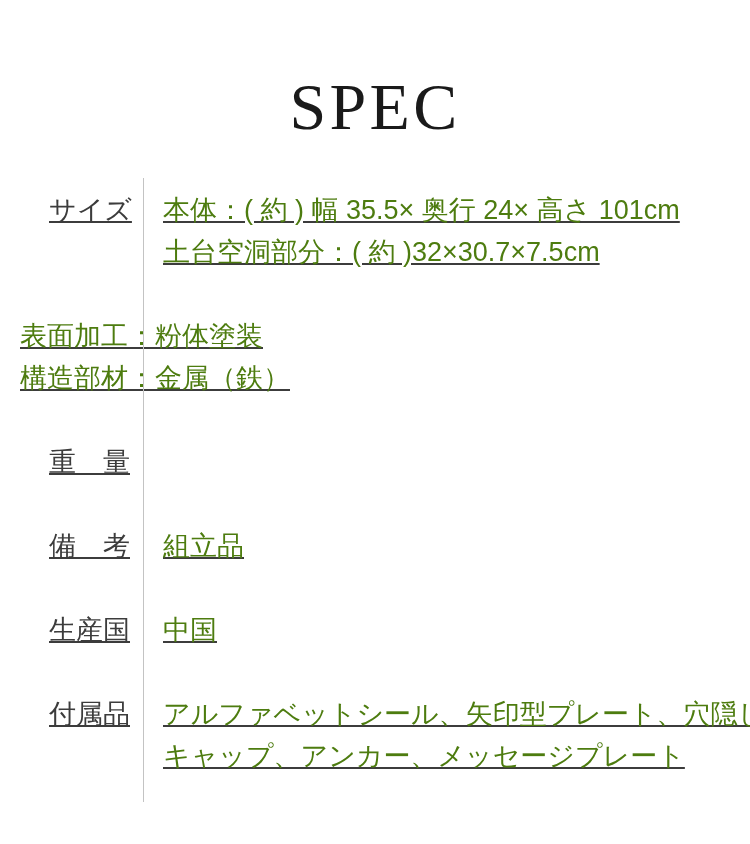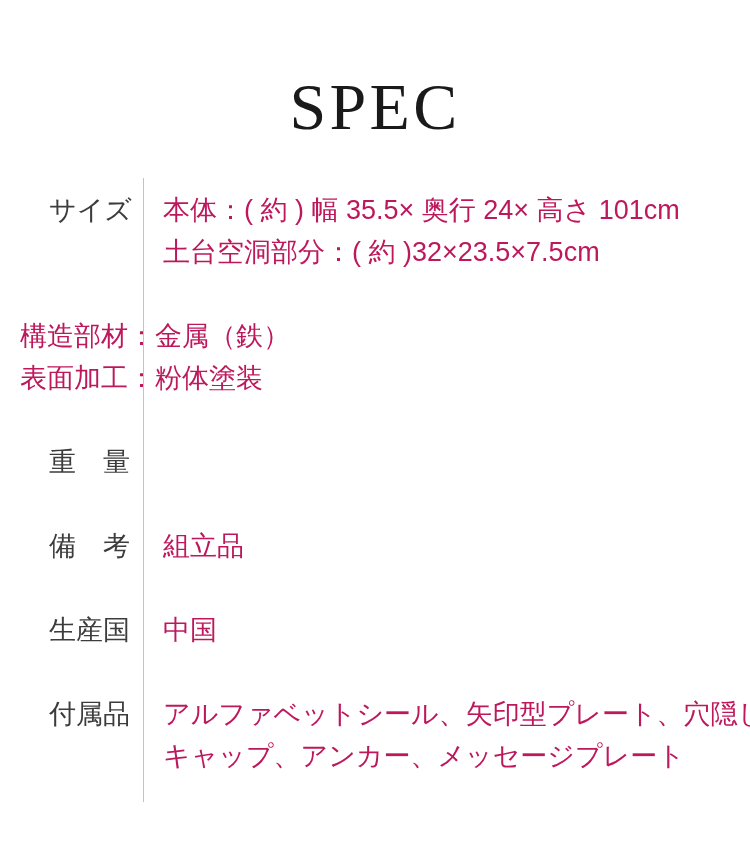--- a/index.html
+++ b/index.html
@@ -24,20 +24,21 @@
     line-height: 78px;
     letter-spacing: 0.05em;
     text-align: center;
     color: #1a1a1a;
   }
   .spec-table {
     position: relative;
     margin-top: 32px;
     padding-top: 11px;
     padding-bottom: 17px;
+    text-decoration: underline;
   }
   .column-divider {
     position: absolute;
     left: 143px;
     top: 0;
     bottom: 0;
     width: 1px;
     background: #c3c3c3;
   }
   .spec-row {
@@ -57,49 +58,49 @@
     line-height: 42px;
     color: #3c3c3c;
     white-space: nowrap;
   }
   .spec-value {
     box-sizing: border-box;
     padding-left: 20px;
     padding-right: 30px;
     font-size: 27px;
     line-height: 42px;
-    color: #be185d;
+    color: #4d7c0f;
   }
   .spec-value .value-line {
     white-space: nowrap;
   }
 </style>
 </head>
 <body>
 
 <div>
 
   <h1 class="page-title">SPEC</h1>
 
   <div class="spec-table">
 
     <div class="column-divider"></div>
 
     <div class="spec-row">
       <div class="spec-label">サイズ</div>
       <div class="spec-value">
         <div class="value-line">本体：( 約 ) 幅 35.5× 奥行 24× 高さ 101cm</div>
-        <div class="value-line">土台空洞部分：( 約 )32×23.5×7.5cm</div>
+        <div class="value-line">土台空洞部分：( 約 )32×30.7×7.5cm</div>
       </div>
     </div>
 
     <div class="spec-row">
       <div class="spec-value">
+        <div class="value-line">表面加工：粉体塗装</div>
         <div class="value-line">構造部材：金属（鉄）</div>
-        <div class="value-line">表面加工：粉体塗装</div>
       </div>
     </div>
 
     <div class="spec-row">
       <div class="spec-label">重　量</div>
     </div>
 
     <div class="spec-row">
       <div class="spec-label">備　考</div>
       <div class="spec-value">

